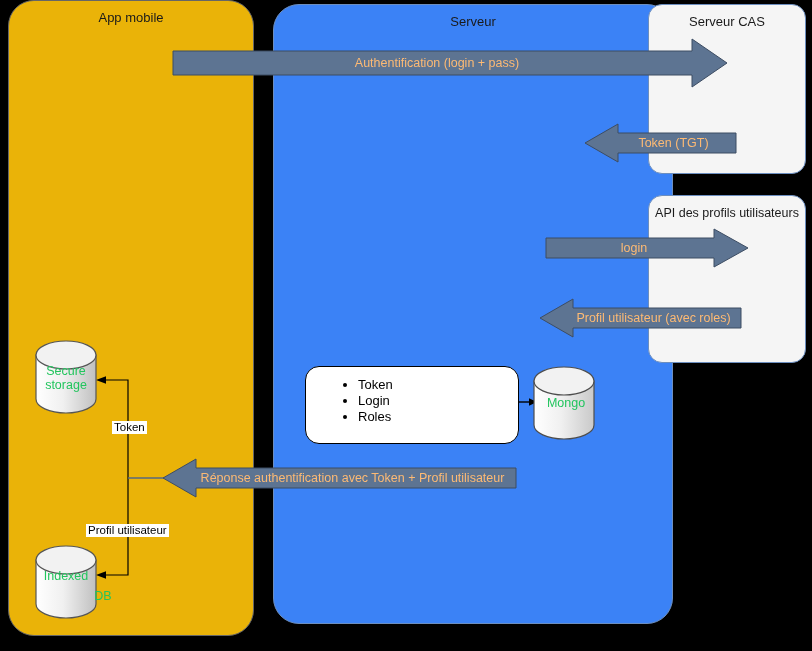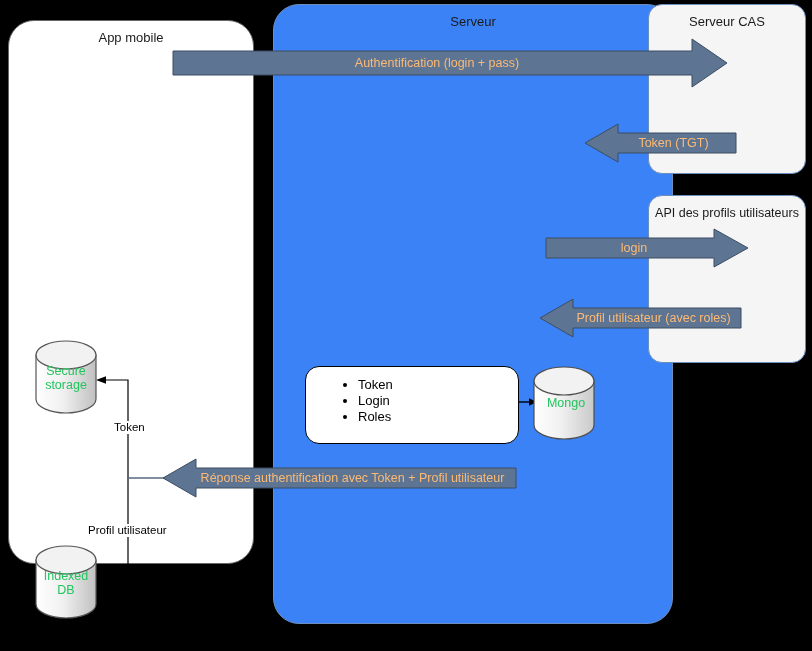--- a/index.html
+++ b/index.html
@@ -19,24 +19,24 @@
     overflow: hidden;
   }
   .lane {
     position: absolute;
     box-sizing: border-box;
     border: 1px solid #6c8ebf;
     border-radius: 26px;
   }
   .lane-app {
     left: 8px;
-    top: 20px;
+    top: 0;
     width: 246px;
-    height: 544px;
-    background: #ffffff;
+    height: 636px;
+    background: #eab308;
     border-color: #666666;
     z-index: 1;
   }
   .lane-serveur {
     left: 273px;
     top: 4px;
     width: 400px;
     height: 620px;
     background: #3b82f6;
     border-color: #6c8ebf;
@@ -263,21 +263,21 @@
         <linearGradient id="cylgradI" x1="0" y1="0" x2="1" y2="0">
           <stop offset="0%" stop-color="#ffffff"></stop>
           <stop offset="45%" stop-color="#f0f0f0"></stop>
           <stop offset="100%" stop-color="#c0c0c0"></stop>
         </linearGradient>
       </defs>
       <path d="M1,15 L1,59 A30,14 0 0 0 61,59 L61,15 Z" fill="url(#cylgradI)" stroke="#555555" stroke-width="1.2"></path>
       <ellipse cx="31" cy="15" rx="30" ry="14" fill="#f2f2f2" stroke="#555555" stroke-width="1.2"></ellipse>
     </svg>
     <div class="cyl-label" style="top:24px;">Indexed</div>
-    <div class="cyl-label" style="top:38px;">DB</div>
+    <div class="cyl-label" style="top:44px;padding-left:37px;">DB</div>
   </div>
 
   <div class="conn" style="left:90px; top:375px; width:90px; height:210px;">
     <svg width="90" height="210" viewBox="0 0 90 210">
 
       <path d="M16,5 L38,5 L38,200 L16,200" fill="none" stroke="#000000" stroke-width="1.2"></path>
 
       <line x1="38" y1="103" x2="90" y2="103" stroke="#56697f" stroke-width="1.4"></line>
 
       <path d="M6,5 L16,1.2 L16,8.8 Z" fill="#000000"></path>

